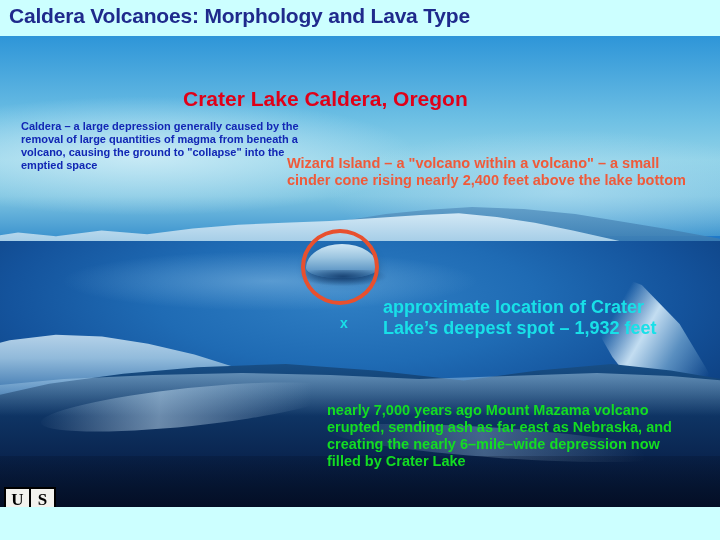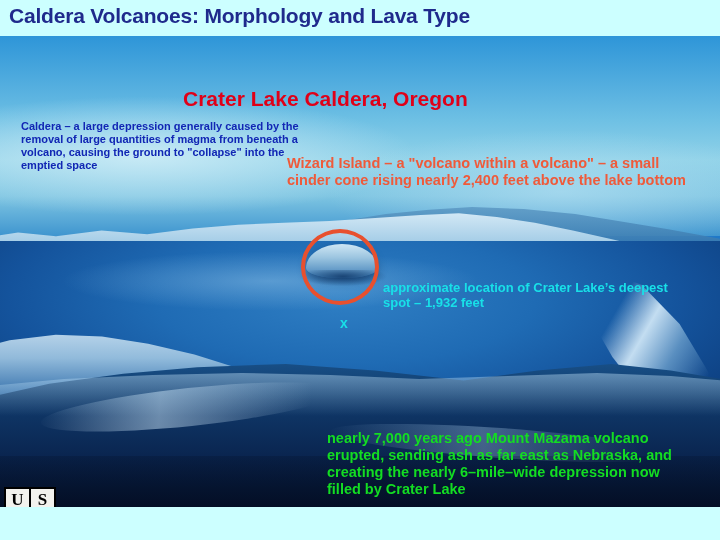--- a/index.html
+++ b/index.html
@@ -136,30 +136,30 @@
   }
   #caldera-def{
     left:21px;top:84px;width:280px;
     font-size:11px;color:#1126b4;
   }
   #wizard-note{
     left:287px;top:119px;width:415px;
     font-size:14.5px;color:#ef5a3a;
   }
   #deepest-note{
-    left:383px;top:244px;width:300px;
-    font-size:13px;color:#18e0e8;
+    left:383px;top:261px;width:300px;
+    font-size:18px;color:#18e0e8;
   }
   #deep-x{
     left:340px;top:279px;
     font-size:14px;color:#18e0e8;font-weight:bold;
   }
   #eruption-note{
     left:327px;top:366px;width:370px;
-    font-size:14.5px;color:#13dd22;margin-top:28px;
+    font-size:14.5px;color:#13dd22;
   }
 
   
   #usgs-block{
     position:absolute;left:0px;top:451px;
   }
   #usgs-logo{
     position:absolute;left:4px;top:0px;
     width:52px;height:48px;background:#000;
     padding:2px;box-sizing:border-box;

